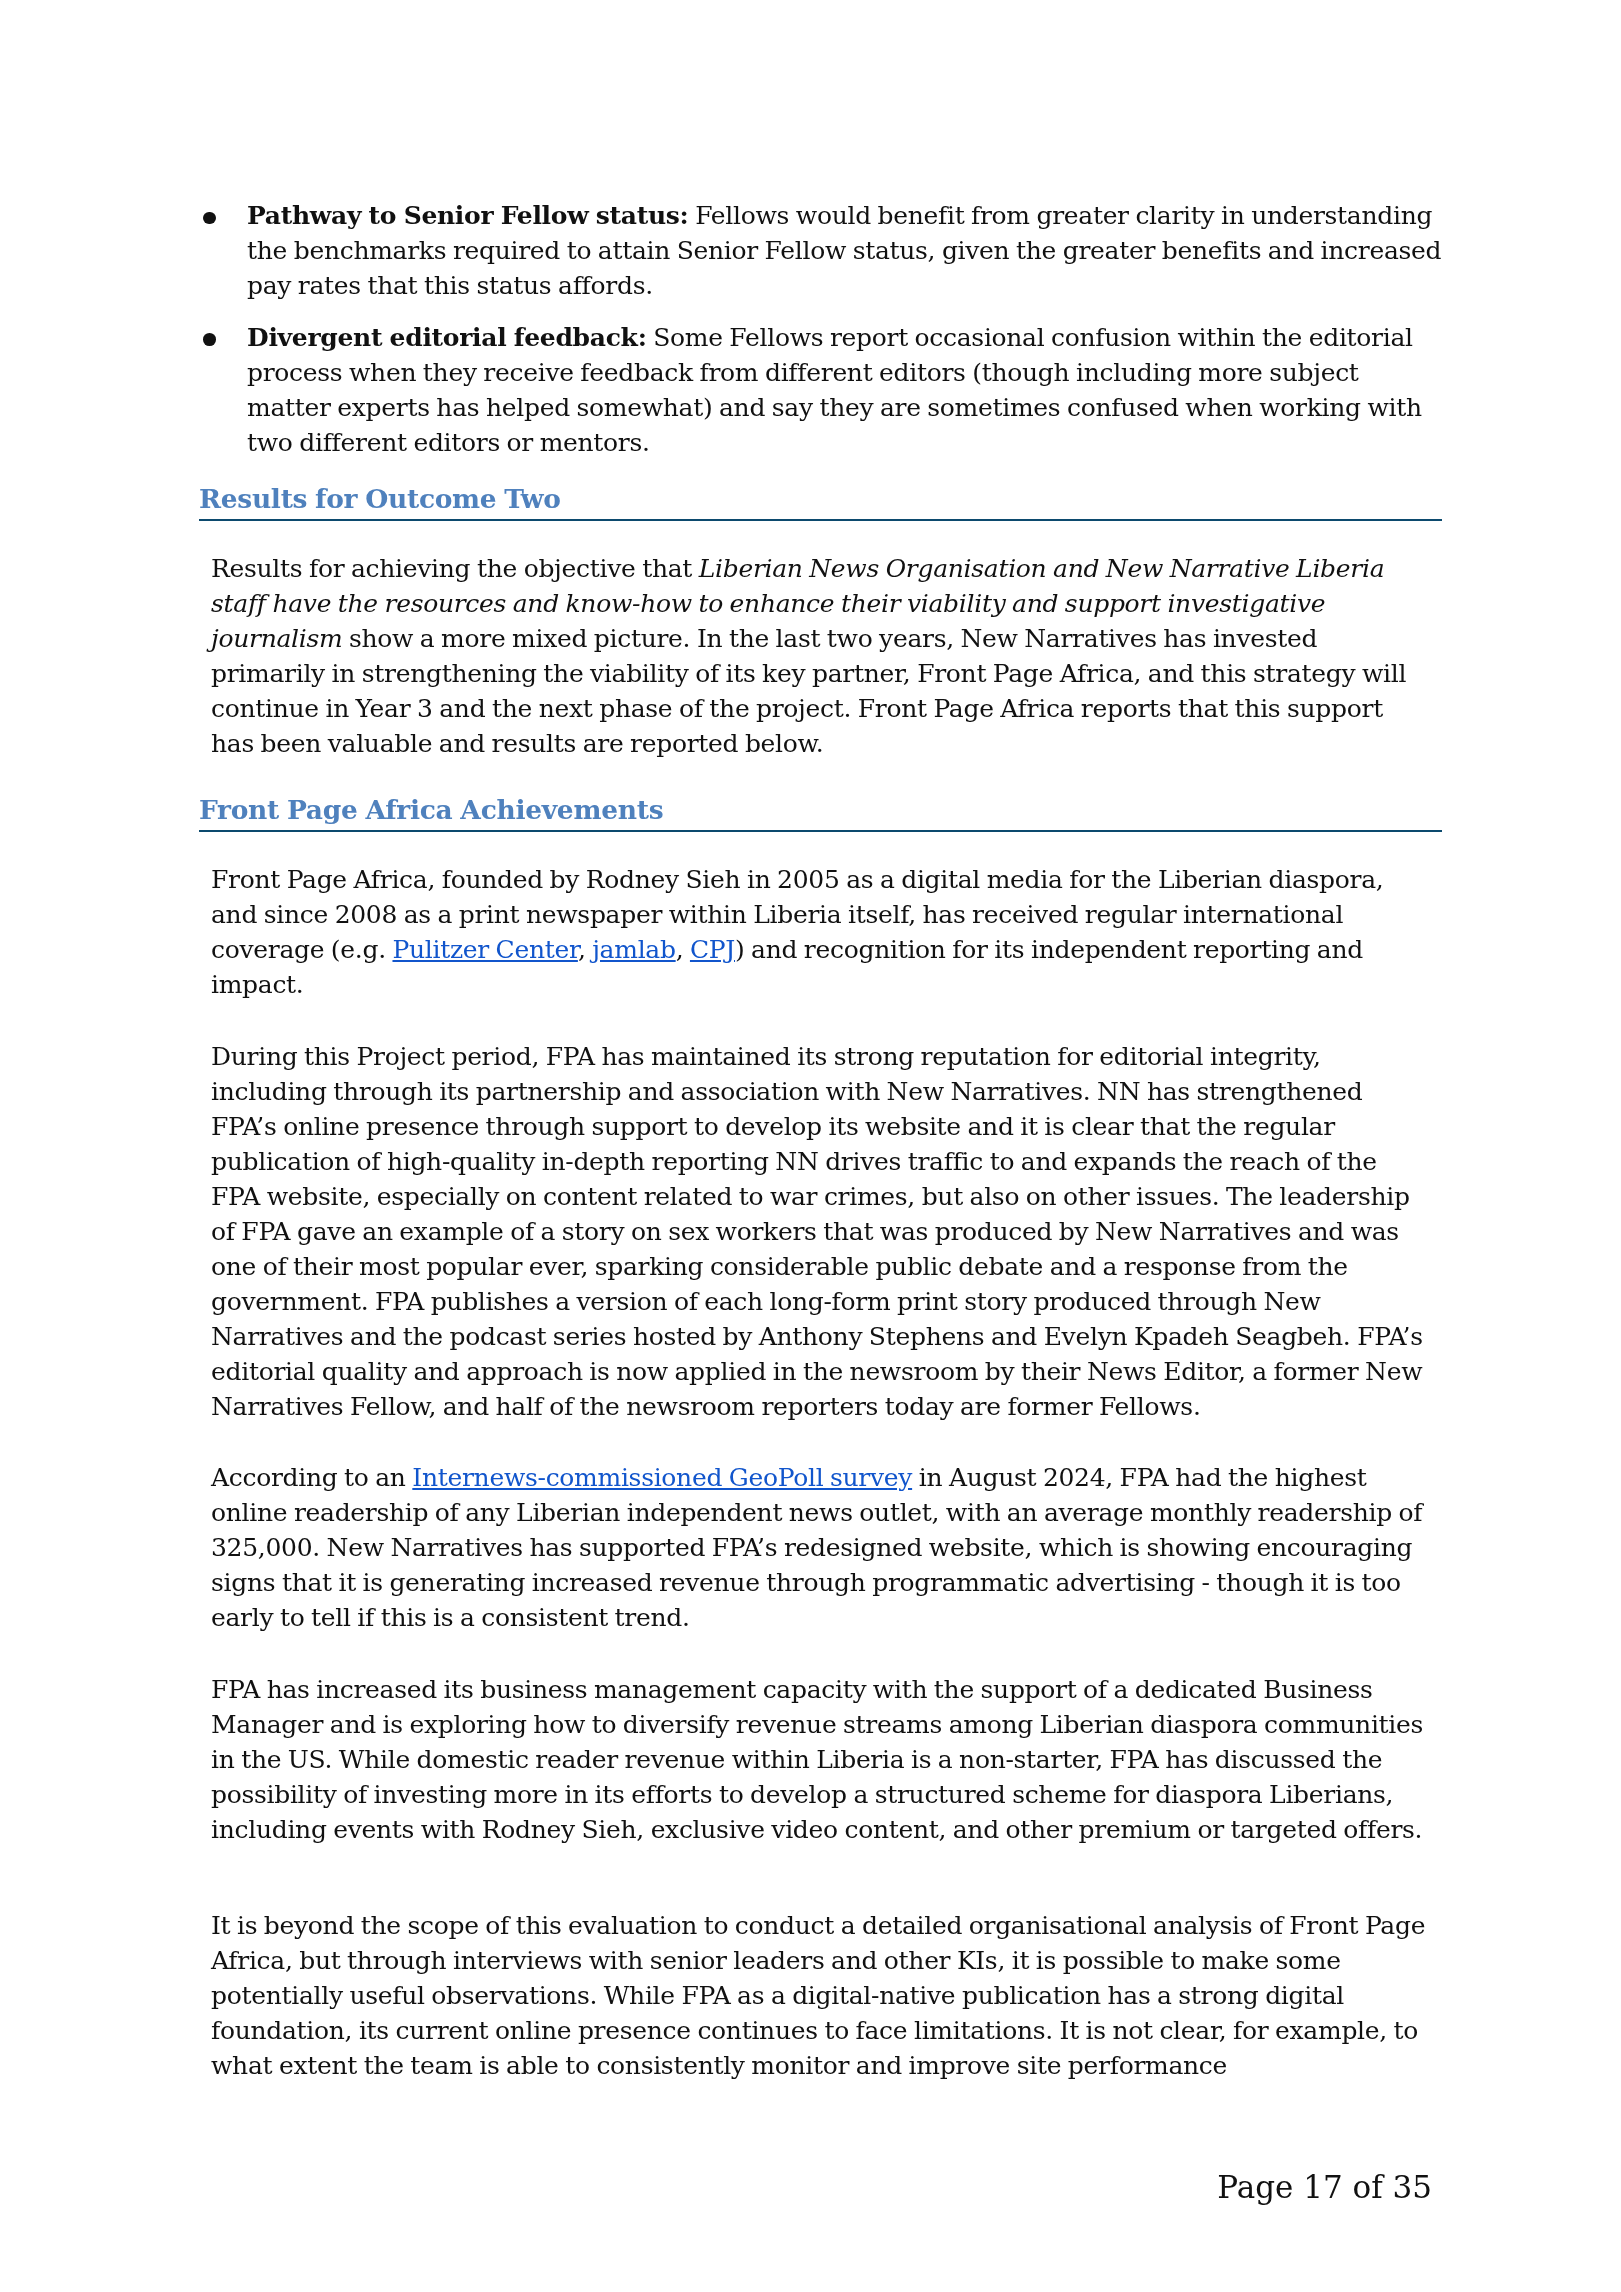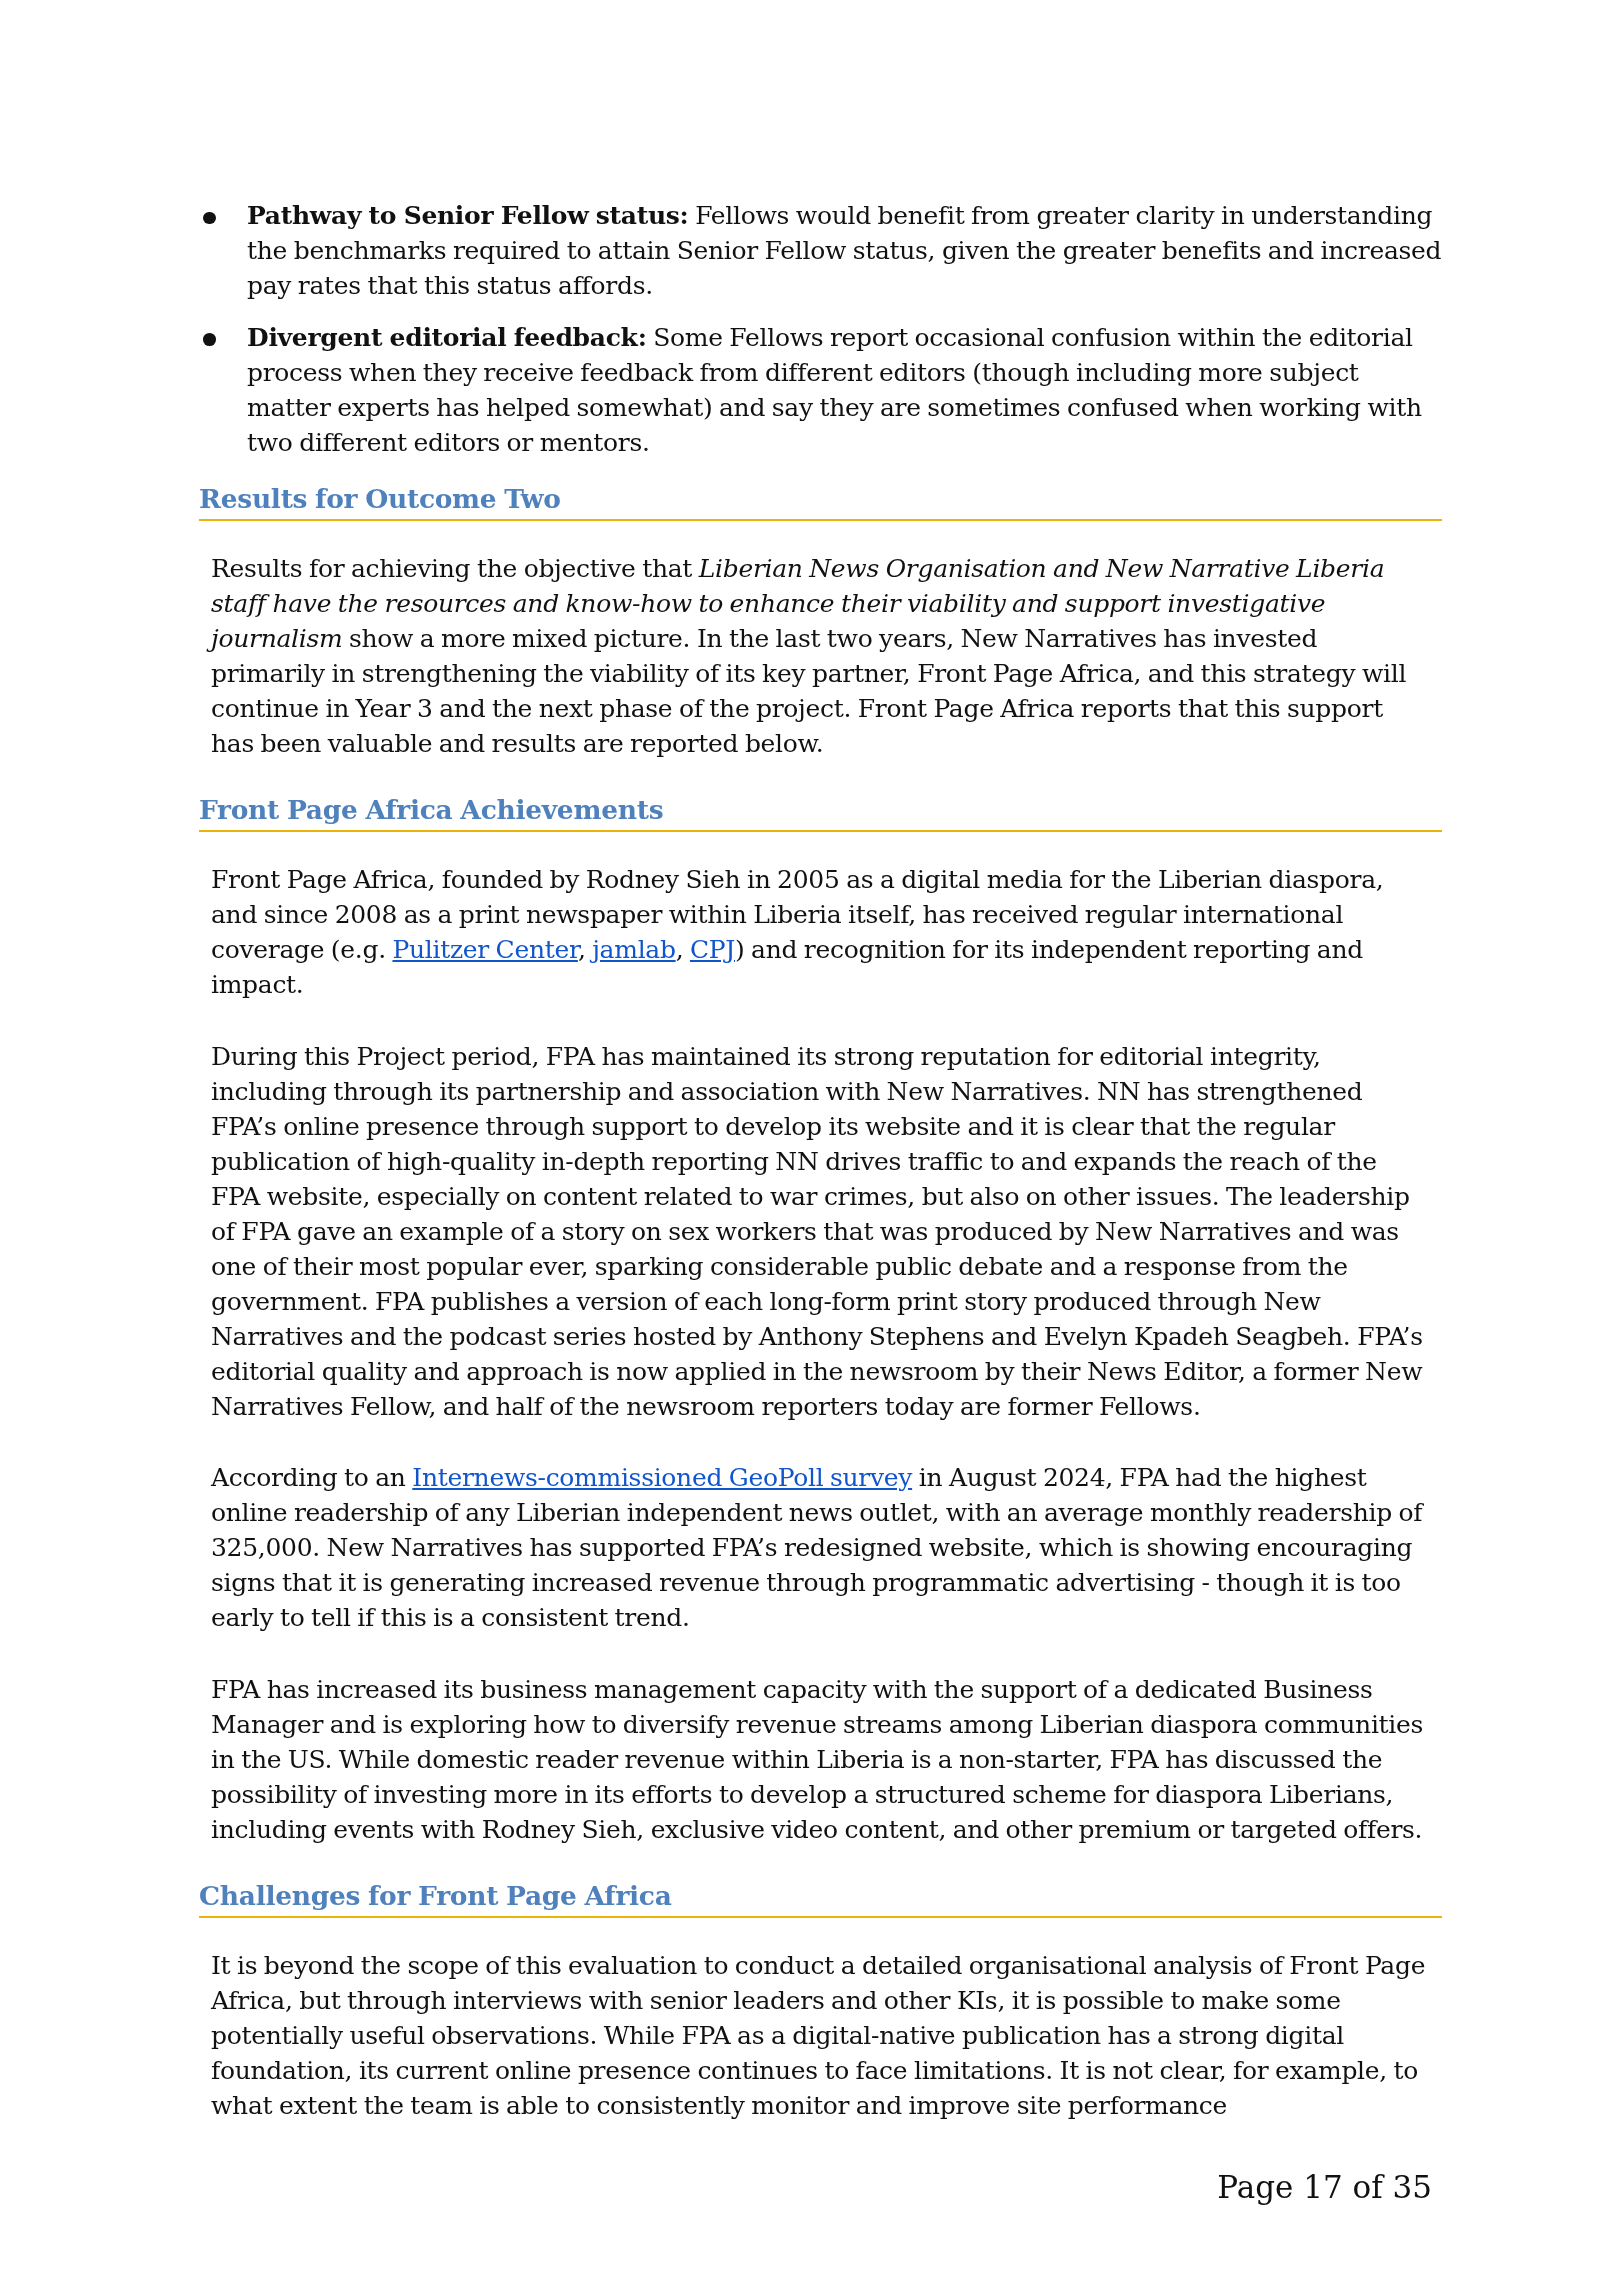--- a/index.html
+++ b/index.html
@@ -6,21 +6,21 @@
   body { width: 1621px; height: 2293px; position: relative; overflow: hidden;
          font-family: "DejaVu Serif", "Liberation Serif", serif; color: #111; }
   .page { position: absolute; left: 199px; top: 198px; width: 1243px; }
   .body-text { font-size: 25px; line-height: 35px; letter-spacing: -0.3px; word-spacing: -1px; }
   ul.bullets { list-style: none; margin: 0; padding: 0; }
   ul.bullets li { position: relative; padding-left: 48px; margin-bottom: 16.7px; }
   ul.bullets li .dot { position: absolute; left: 3.9px; top: 13.7px; width: 12.7px; height: 12.7px;
                        border-radius: 50%; background: #111; }
   b { font-weight: bold; }
   h2.section { margin: 0; font-size: 26.5px; line-height: 35px; font-weight: bold; color: #4f81bd;
-               letter-spacing: -0.3px; padding-bottom: 2.9px; border-bottom: 2px solid #eab308; }
+               letter-spacing: -0.3px; padding-bottom: 2.9px; border-bottom: 2px solid #0c4a6e; }
   p { margin: 12px; }
   .gap-h { height: 17.6px; }
   .gap-p { height: 12.7px; }
   a.link { color: #1155cc; text-decoration: underline; text-align: right; }
   .footer { position: absolute; right: 189px; top: 2169px; font-size: 31px; color: #111;
             font-family: "DejaVu Serif", "Liberation Serif", serif; }
 </style>
 </head>
 <body>
 
@@ -50,19 +50,18 @@
   <p><span>Front Page Africa, founded by Rodney Sieh in 2005 as a digital media for the Liberian diaspora, and since 2008 as a print newspaper within Liberia itself, has received regular international coverage (e.g. </span><a class="link">Pulitzer Center</a><span>, </span><a class="link">jamlab</a><span>, </span><a class="link">CPJ</a><span>) and recognition for its independent reporting and impact.</span></p>
   <div class="gap-p"></div>
   <p>During this Project period, FPA has maintained its strong reputation for editorial integrity, including through its partnership and association with New Narratives. NN has strengthened FPA’s online presence through support to develop its website and it is clear that the regular publication of high-quality in-depth reporting NN drives traffic to and expands the reach of the FPA website, especially on content related to war crimes, but also on other issues. The leadership of FPA gave an example of a story on sex workers that was produced by New Narratives and was one of their most popular ever, sparking considerable public debate and a response from the government. FPA publishes a version of each long-form print story produced through New Narratives and the podcast series hosted by Anthony Stephens and Evelyn Kpadeh Seagbeh. FPA’s editorial quality and approach is now applied in the newsroom by their News Editor, a former New Narratives Fellow, and half of the newsroom reporters today are former Fellows.</p>
   <div class="gap-p"></div>
   <p><span>According to an </span><a class="link">Internews-commissioned GeoPoll survey</a><span> in August 2024, FPA had the highest online readership of any Liberian independent news outlet, with an average monthly readership of 325,000. New Narratives has supported FPA’s redesigned website, which is showing encouraging signs that it is generating increased revenue through programmatic advertising - though it is too early to tell if this is a consistent trend.</span></p>
   <div class="gap-p"></div>
   <p>FPA has increased its business management capacity with the support of a dedicated Business Manager and is exploring how to diversify revenue streams among Liberian diaspora communities in the US. While domestic reader revenue within Liberia is a non-starter, FPA has discussed the possibility of investing more in its efforts to develop a structured scheme for diaspora Liberians, including events with Rodney Sieh, exclusive video content, and other premium or targeted offers.</p>
 
   <div style="height:19.6px"></div>
 
-  <h2 class="section">Challenges for Front Page Africa</h2>
   <div class="gap-h"></div>
   <p>It is beyond the scope of this evaluation to conduct a detailed organisational analysis of Front Page Africa, but through interviews with senior leaders and other KIs, it is possible to make some potentially useful observations. While FPA as a digital-native publication has a strong digital foundation, its current online presence continues to face limitations. It is not clear, for example, to what extent the team is able to consistently monitor and improve site performance</p>
 </div>
 
 <div class="footer">Page 17 of 35</div>
 
 
 </body></html>

